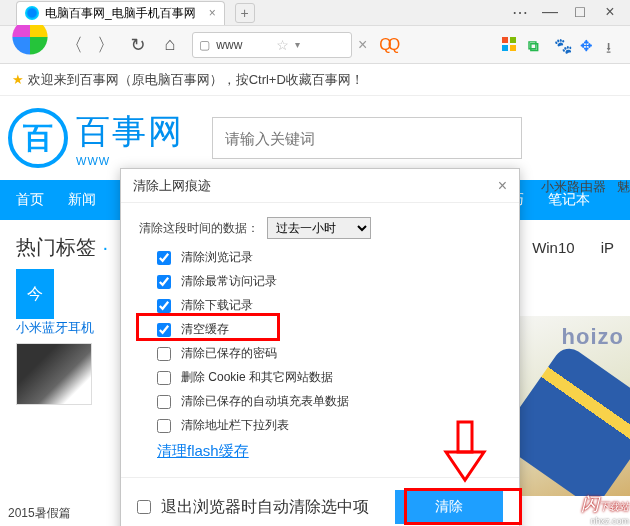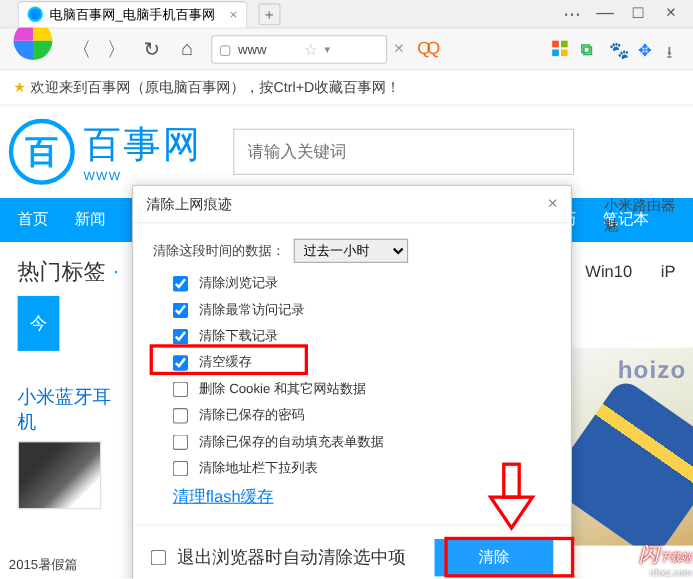--- a/index.html
+++ b/index.html
@@ -48,27 +48,27 @@
 .navbar .fill { flex: 1; }
 
 .tags { padding: 14px 16px 8px; font-size: 20px; color: #333; display: flex; align-items: center; }
 .tags .dot{ color:#00a0ff; margin:0 6px;}
 .tags .fill{flex:1}
 .tags .rt{ font-size:15px; color:#333; margin-left:26px;}
 
 .content { display: flex; padding: 0 16px; }
 .col-l { width: 86px; }
 .today { width: 38px; height: 50px; background: #00a0ff; color: #fff; font-size: 16px; display: flex; align-items: center; justify-content: center; writing-mode: horizontal-tb; }
-.prod { margin-top: 30px; font-size: 17px; }
+.prod { font-size: 13px; }
 .prod a{ color:#0070dd; text-decoration:none;}
 .thumb { width: 76px; height: 62px; background: linear-gradient(135deg,#333 30%,#666 60%,#fff 80%); margin-top: 6px; border:1px solid #ddd;}
 .promo-img { position: absolute; right: 0; bottom: 30px; width: 160px; height: 180px; background: linear-gradient(160deg,#f8f8f8,#e5e6d0 50%,#d4b16e); border-left: 1px solid #eee; overflow: hidden;}
 .promo-img .tool{ position:absolute; right:-10px; bottom:10px; width:120px; height:120px; transform:rotate(35deg); background:linear-gradient(#2b5dab 25%,#f8d24a 25% 35%,#2b5dab 35%); border-radius:16px;}
 .promo-img .brandt{ position:absolute; top:8px; right:6px; color:#8895b9; font-size:22px; font-weight:bold; letter-spacing:1px;}
-.navlinks{ position:absolute; top:178px; right:16px; font-size:13px; color:#444; display:flex; gap:0;flex-direction:column;}
+.navlinks{ position:absolute; top:178px; right:0; font-size:13px; color:#444; display:flex; gap:11px;}
 .navlinks span{ white-space:nowrap;}
 
 .bottomline{position:absolute;left:8px;bottom:4px;font-size:12px;color:#444;}
 .watermark{position:absolute;right:1px;bottom:0;color:#fff;text-shadow:0 0 3px #c00,0 0 2px #800;font-size:18px;font-style:italic;font-weight:normal;}
 .watermark small{display:block;font-size:9px;color:#fff;text-shadow:0 0 2px #444;font-style:normal;text-align:right;}
 
 
 .dialog { position: absolute; left: 120px; top: 168px; width: 400px; background: #fff; border: 1px solid #c6c6c6; box-shadow: 0 2px 12px rgba(0,0,0,0.25); z-index: 10; }
 .dlg-title { display: flex; align-items: center; height: 34px; padding: 0 12px; border-bottom: 1px solid #eee; font-size: 13px; color: #333; }
 .dlg-title .x { margin-left: auto; color: #888; font-size: 16px; }
@@ -222,25 +222,25 @@
         <label class="ck">
           <input type="checkbox" checked="" style="">
           <span>清除下载记录</span>
         </label>
         <label class="ck">
           <input type="checkbox" checked="" style="">
           <span>清空缓存</span>
         </label>
         <label class="ck">
           <input type="checkbox" style="">
+          <span>清除已保存的密码</span>
+        </label>
+        <label class="ck">
+          <input type="checkbox" style="">
           <span>删除 Cookie 和其它网站数据</span>
-        </label>
-        <label class="ck">
-          <input type="checkbox" style="">
-          <span>清除已保存的密码</span>
         </label>
         <label class="ck">
           <input type="checkbox" style="">
           <span>清除已保存的自动填充表单数据</span>
         </label>
         <label class="ck">
           <input type="checkbox" style="">
           <span>清除地址栏下拉列表</span>
         </label>
       </div>

